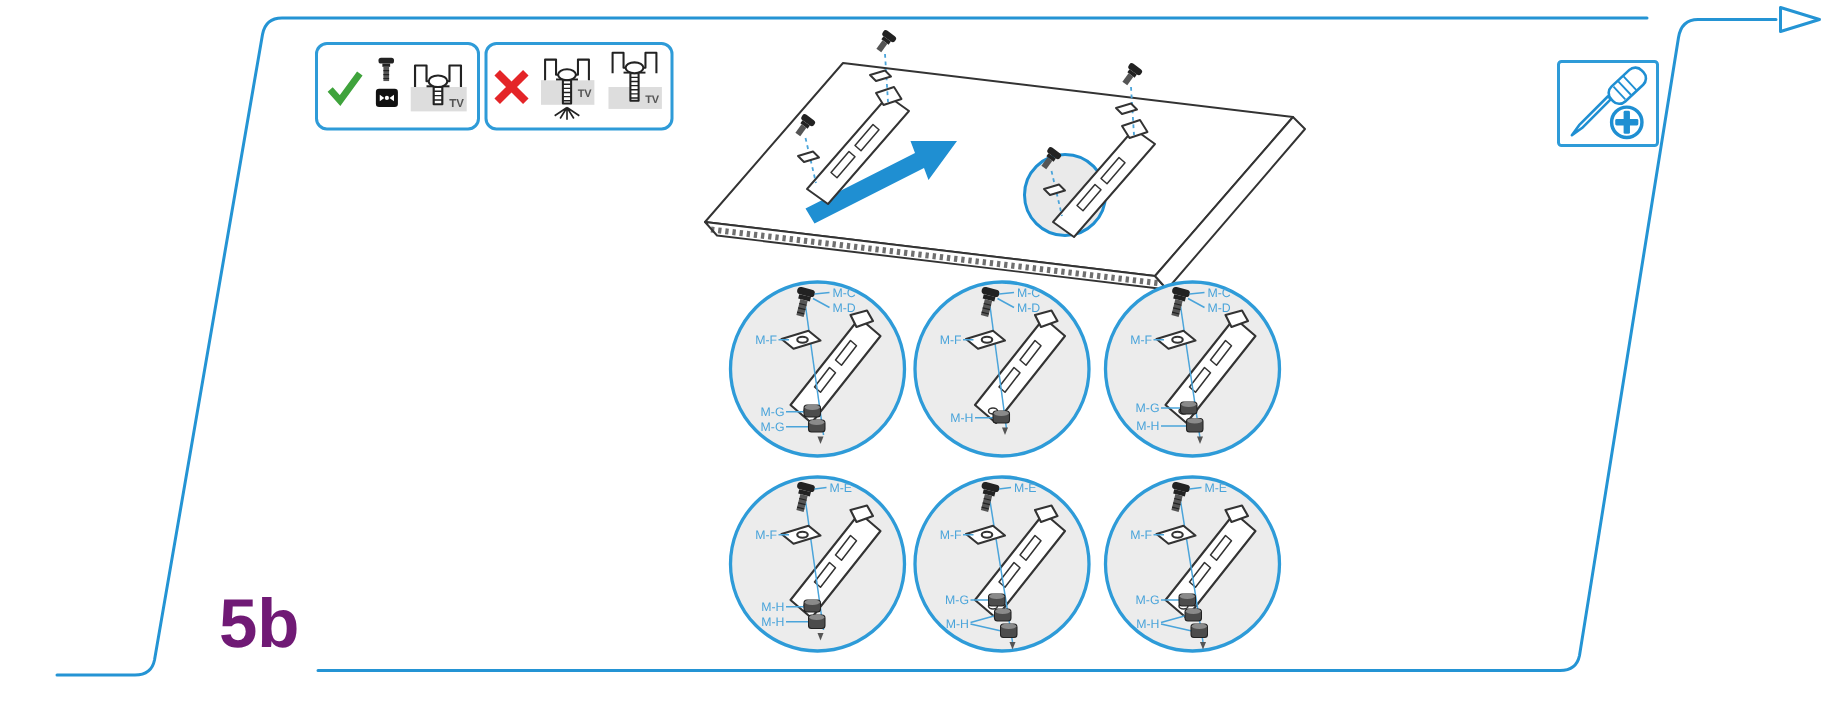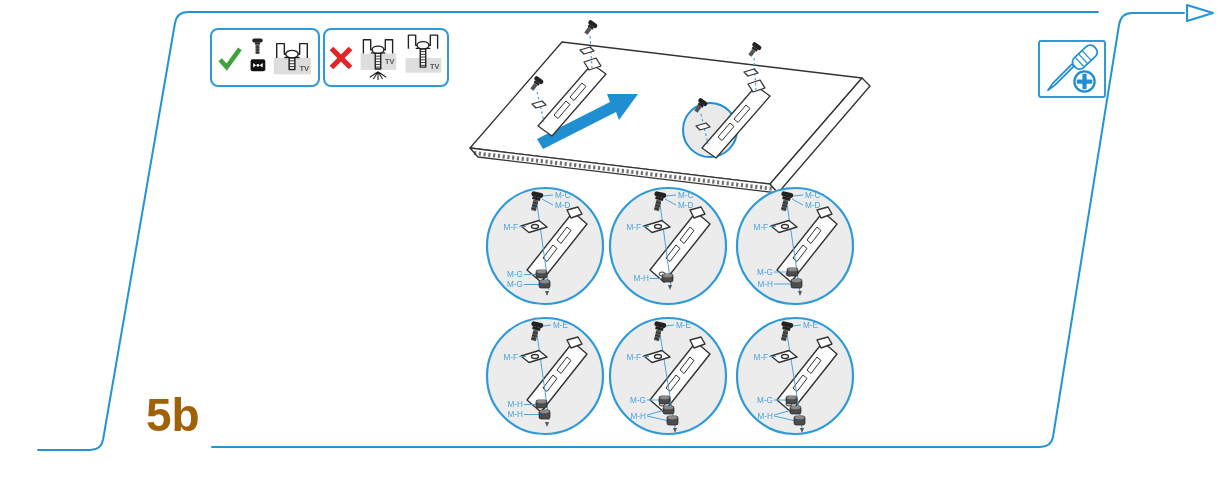--- a/index.html
+++ b/index.html
@@ -4,21 +4,21 @@
 <style>
   html,body{margin:0;padding:0;background:#fff;}
   .page{position:relative;width:1225px;height:477px;background:#fff;overflow:hidden;
         font-family:"Liberation Sans",sans-serif;}
   .abs{position:absolute;}
   svg{position:absolute;overflow:visible;}
   .box{position:absolute;border:2px solid #2e9bd8;border-radius:8px;background:#fff;
        display:flex;align-items:center;justify-content:space-evenly;box-sizing:border-box;}
   .box svg{position:static;}
   .step-num{position:absolute;left:146px;top:392px;font-size:46px;font-weight:bold;
-            color:#a16207;letter-spacing:0px;line-height:1;}
+            color:#701a75;letter-spacing:0px;line-height:1;}
   
   .art  {fill:#fff;stroke:#333;stroke-width:1.4;stroke-linejoin:round;}
   .art2 {fill:#fff;stroke:#333;stroke-width:1.3;stroke-linejoin:round;}
   .slot {fill:#fff;stroke:#333;stroke-width:1;stroke-linejoin:round;}
   .c-bg {fill:#ececec;stroke:#2e9bd8;stroke-width:2.2;}
   .leader{stroke:#4aa4da;stroke-width:1;fill:none;}
   .dash {stroke:#4aa4da;stroke-width:1.2;stroke-dasharray:2.5 2.5;fill:none;}
   .lbl  {fill:#4aa4da;font-size:8.2px;font-family:"Liberation Sans",sans-serif;}
   .cyl  {fill:#4c4c4c;stroke:#222;stroke-width:.7;}
   .cyl-top{fill:#8a8a8a;}

